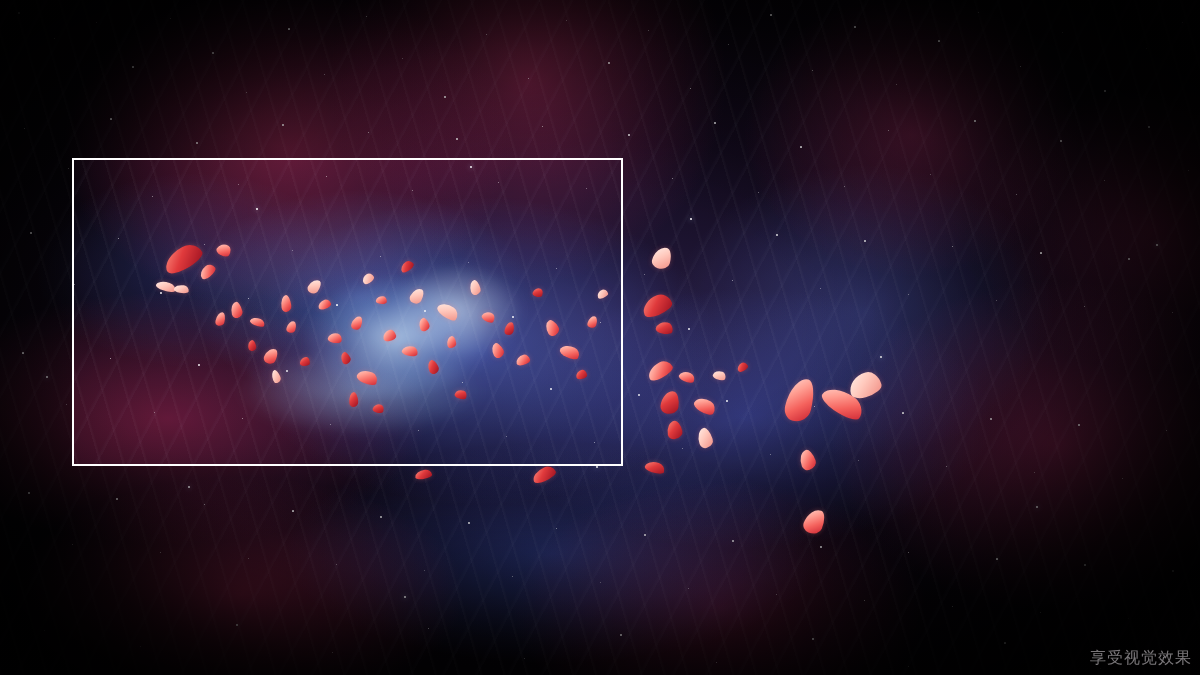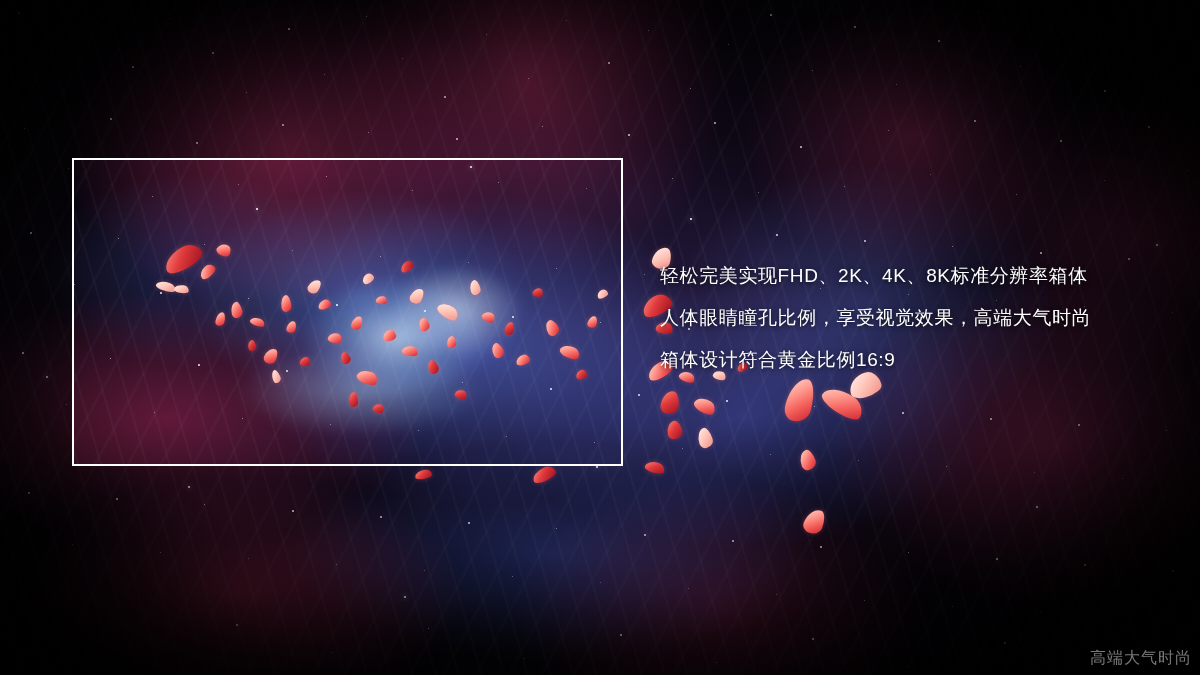--- a/index.html
+++ b/index.html
@@ -491,21 +491,16 @@
           <div class="petal" style="left: 560px; top: 346px; width: 20px; height: 12px; transform: rotate(26deg);"></div>
           <div class="petal deep" style="left: 576px; top: 370px; width: 11px; height: 9px; transform: rotate(-10deg);"></div>
           <div class="petal" style="left: 588px; top: 316px; width: 9px; height: 12px; transform: rotate(16deg);"></div>
           <div class="petal pale" style="left: 597px; top: 290px; width: 11px; height: 8px; transform: rotate(-22deg);"></div>
           <div class="petal deep" style="left: 532px; top: 468px; width: 24px; height: 13px; transform: rotate(-24deg);"></div>
         </div>
     </div>
   </div>
 
 
-  <div class="body-block">
-    <div class="body-line">轻松完美实现FHD、2K、4K、8K标准分辨率箱体</div>
-    <div class="body-line">人体眼睛瞳孔比例，享受视觉效果，高端大气时尚</div>
-    <div class="body-line">箱体设计符合黄金比例16:9</div>
-  </div>
-
-  <div class="watermark">高端大气时尚</div>
+
+  <div class="watermark">享受视觉效果</div>
 
 </div>
 
 </body></html>

